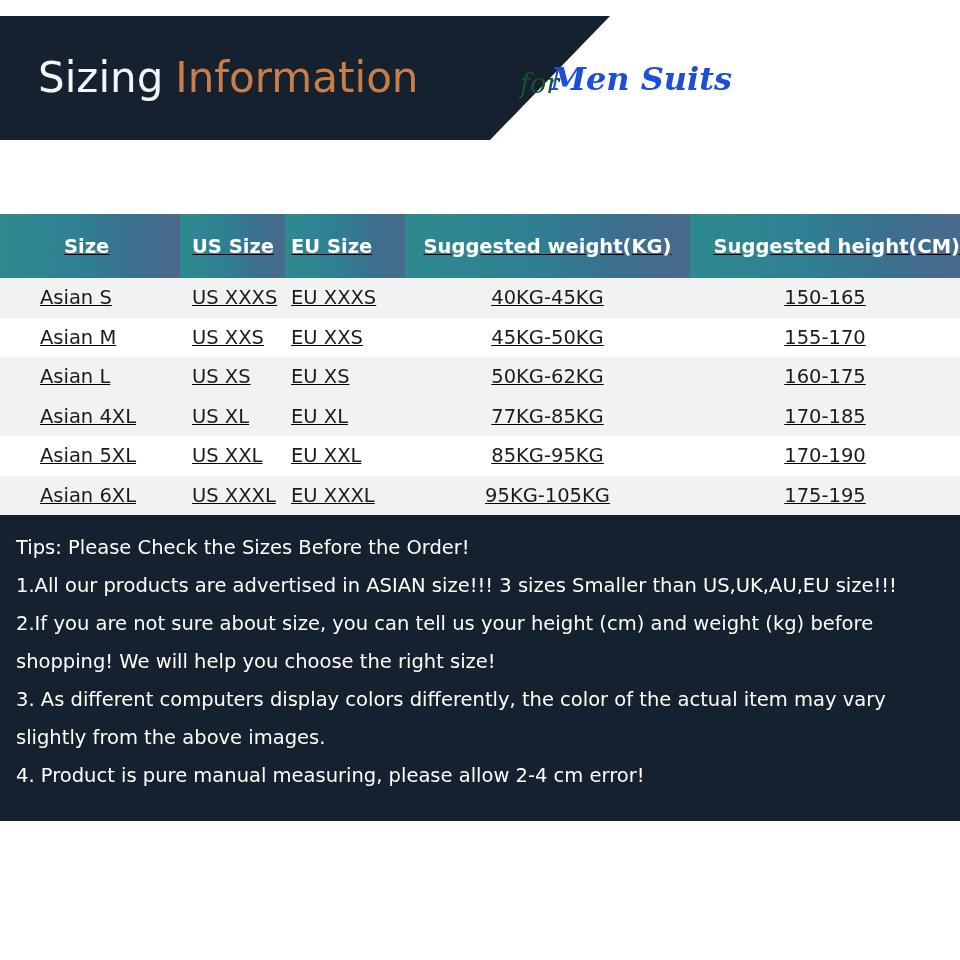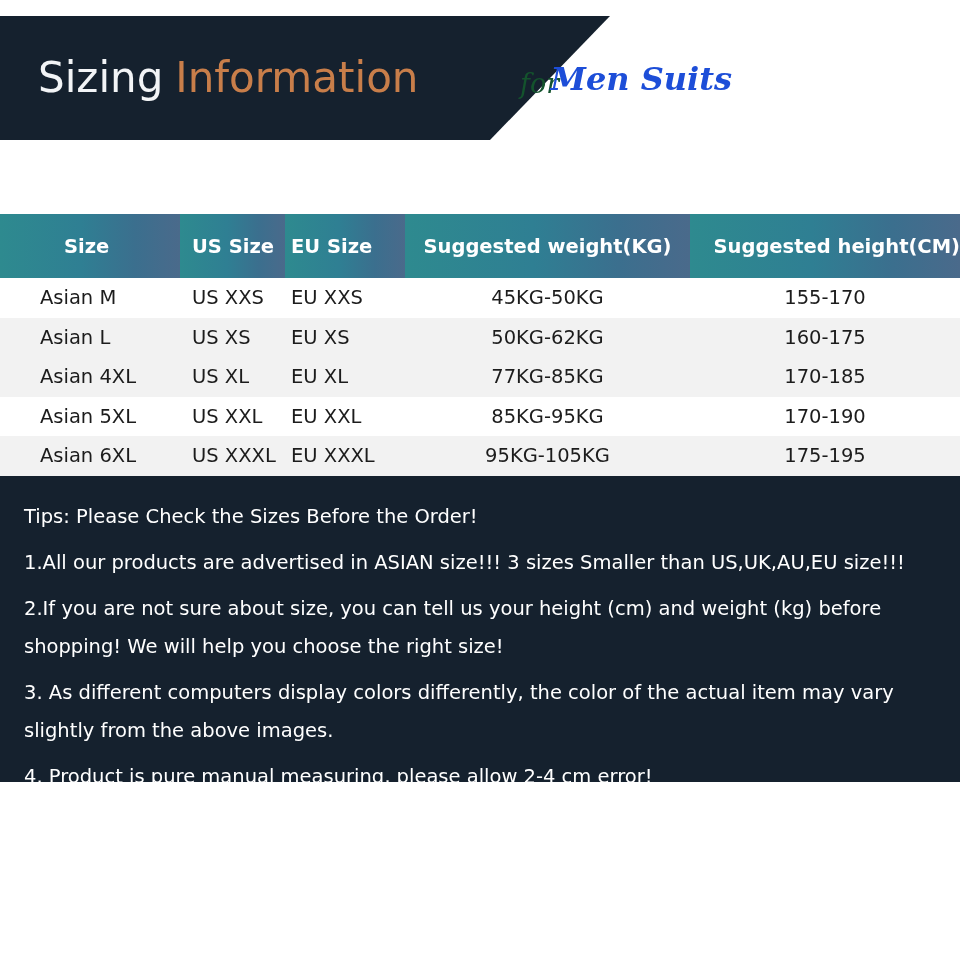--- a/index.html
+++ b/index.html
@@ -81,20 +81,21 @@
   
   .gap {
     width: 960px;
     height: 74px;
     background: #ffffff;
   }
 
   
   .table-wrap {
     width: 924px;
+    text-decoration: underline;
   }
   table.size-table {
     width: 960px;
     border-collapse: collapse;
     table-layout: fixed;
   }
   table.size-table th {
     background: linear-gradient(90deg, #2e8a8f 0%, #2f7f93 45%, #3b6f8e 75%, #4a6a8b 100%);
     color: #ffffff;
     font-size: 19.5px;
@@ -135,21 +136,21 @@
   
   .tips {
     width: 960px;
     background: #15212e;
     color: #ffffff;
     padding: 14px 16px 16px 16px;
     box-sizing: border-box;
     height: 306px;
   }
   .tips p {
-    margin: 8px;
+    margin: 0;
     font-size: 19.5px;
     line-height: 38px;
     color: #ffffff;
     font-family: "DejaVu Sans", "Liberation Sans", sans-serif;
   }
 </style>
 </head>
 <body>
 
 <div class="page">
@@ -177,20 +178,27 @@
       <thead>
         <tr>
           <th class="c0">Size</th>
           <th class="c1">US Size</th>
           <th class="c2">EU Size</th>
           <th class="c3">Suggested weight(KG)</th>
           <th class="c4">Suggested height(CM)</th>
         </tr>
       </thead>
       <tbody>
+        <tr class="odd">
+          <td class="c0">Asian S</td>
+          <td class="c1">US XXXS</td>
+          <td class="c2">EU XXXS</td>
+          <td class="c3">40KG-45KG</td>
+          <td class="c4">150-165</td>
+        </tr>
         <tr class="even">
           <td class="c0">Asian M</td>
           <td class="c1">US XXS</td>
           <td class="c2">EU XXS</td>
           <td class="c3">45KG-50KG</td>
           <td class="c4">155-170</td>
         </tr>
         <tr class="odd">
           <td class="c0">Asian L</td>
           <td class="c1">US XS</td>

